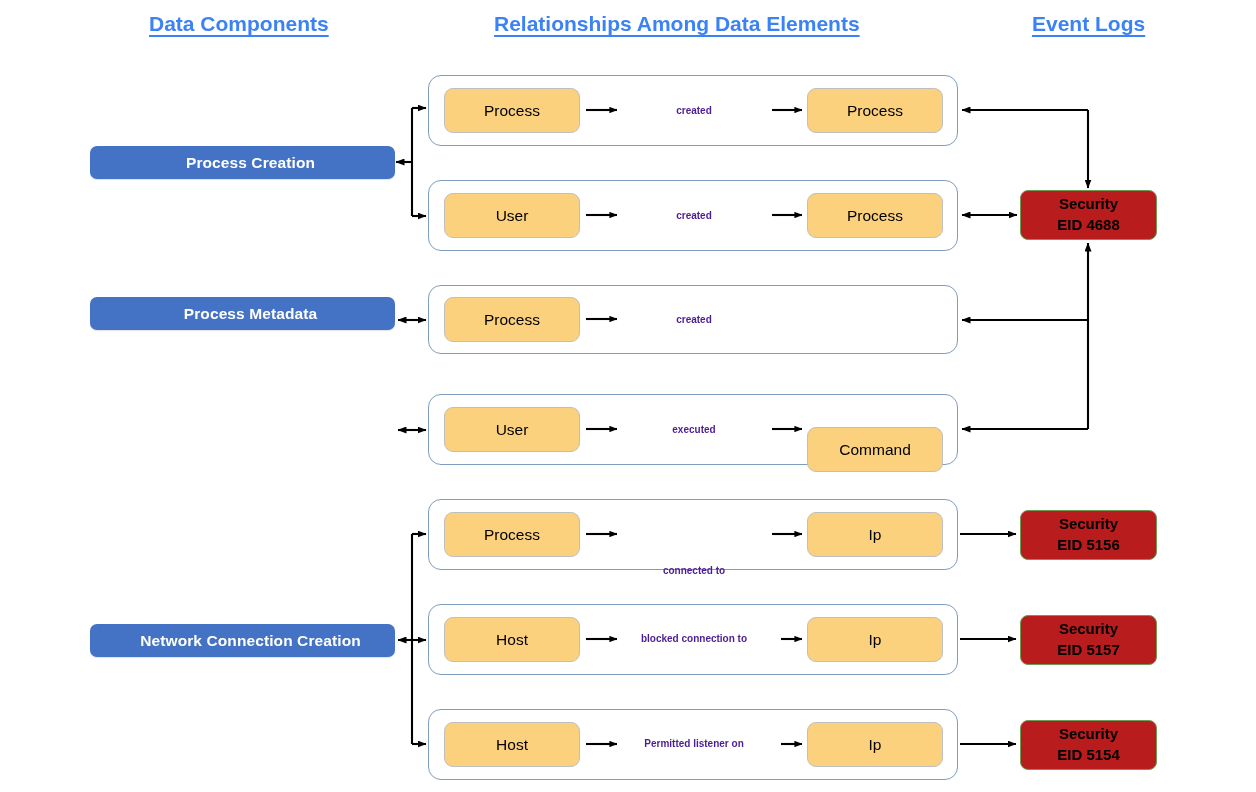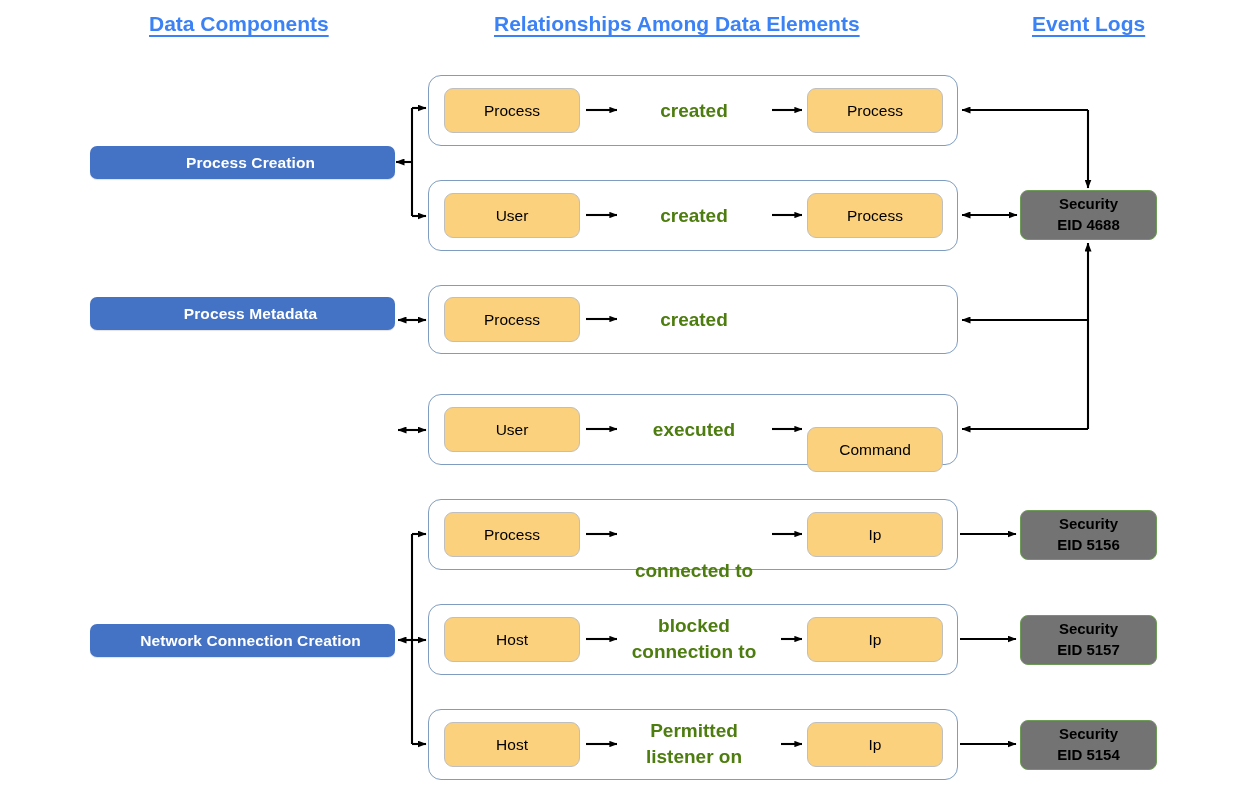--- a/index.html
+++ b/index.html
@@ -66,34 +66,34 @@
     font-weight: normal;
     display: flex;
     align-items: center;
     justify-content: center;
     text-align: center;
   }
 
   
   .verb {
     position: absolute;
-    color: #4d7c0f;
-    font-size: 19px;
+    color: #4c1d95;
+    font-size: 10px;
     font-weight: bold;
     display: flex;
     align-items: center;
     justify-content: center;
     text-align: center;
     line-height: 1.35;
   }
 
   
   .chip-green {
     position: absolute;
-    background: #737373;
+    background: #b91c1c;
     border: 1.1px solid #6E9C56;
     border-radius: 8px;
     color: #000000;
     font-size: 15px;
     font-weight: bold;
     display: flex;
     flex-direction: column;
     align-items: center;
     justify-content: center;
     line-height: 1.38;

